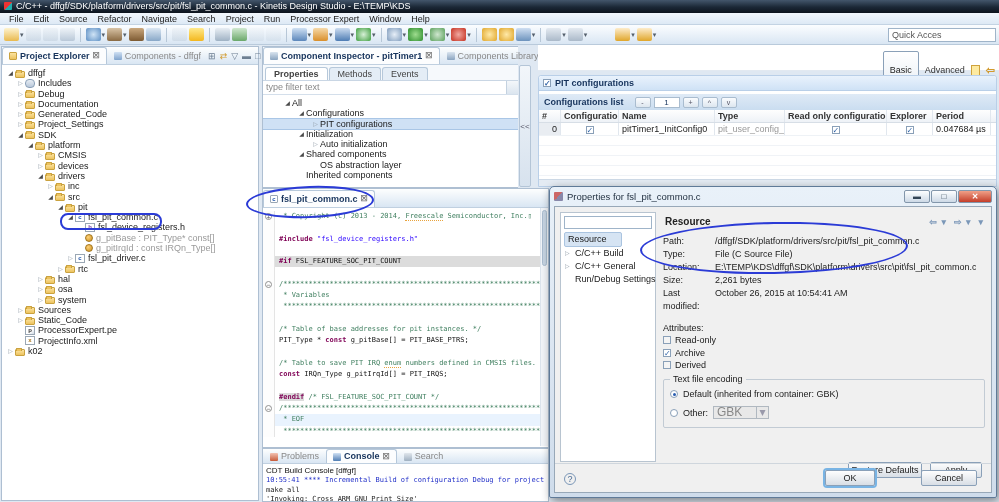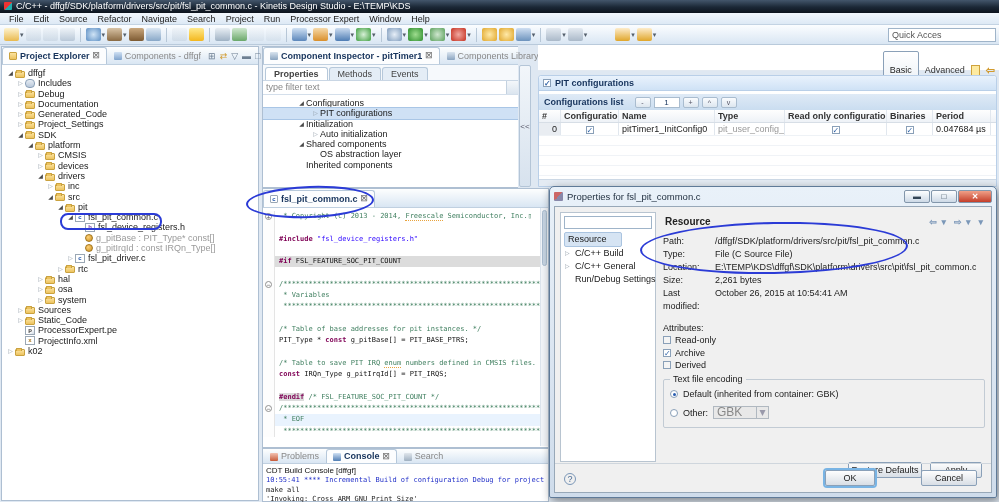--- a/index.html
+++ b/index.html
@@ -401,20 +401,24 @@
       <div class="subtabs" id="inspector-subtabs">
           <span class="subtab active">Properties</span>
           <span class="subtab">Methods</span>
           <span class="subtab">Events</span>
         </div>
       <div class="filter-row">
         <div class="filter-input">type filter text</div>
         <div class="filter-btn"></div>
       </div>
       <div class="tree" id="inspector-tree" style="height:88px;">
+          <div class="trow" style="padding-left: 20px;">
+            <span class="arrow exp">◢</span>
+            <span class="tlabel">All</span>
+          </div>
           <div class="trow" style="padding-left: 34px;">
             <span class="arrow exp">◢</span>
             <span class="tlabel">Configurations</span>
           </div>
           <div class="trow" style="padding-left: 48px; background: rgb(207, 225, 245); outline: rgb(169, 198, 230) solid 1px;">
             <span class="arrow">▷</span>
             <span class="tlabel">PIT configurations</span>
           </div>
           <div class="trow" style="padding-left: 34px;">
             <span class="arrow exp">◢</span>
@@ -463,21 +467,21 @@
         <span class="spin-btn">^</span>
         <span class="spin-btn">v</span>
       </div>
       <div class="grid">
         <div class="grid-head" id="pit-head">
             <div class="gc c0">#</div>
             <div class="gc c1">Configuration</div>
             <div class="gc c2">Name</div>
             <div class="gc c3">Type</div>
             <div class="gc c4">Read only configuration</div>
-            <div class="gc c5">Binaries</div>
+            <div class="gc c5">Explorer</div>
             <div class="gc c6">Period</div>
           </div>
         <div class="grid-row">
           <div class="gc c0 rowhead">0</div>
           <div class="gc c1 cellcheck"><span class="checkbox">✓</span></div>
           <div class="gc c2">pitTimer1_InitConfig0</div>
           <div class="gc c3 gray-type">pit_user_config_t</div>
           <div class="gc c4 cellcheck"><span class="checkbox">✓</span></div>
           <div class="gc c5 cellcheck"><span class="checkbox">✓</span></div>
           <div class="gc c6">0.047684 µs</div>

